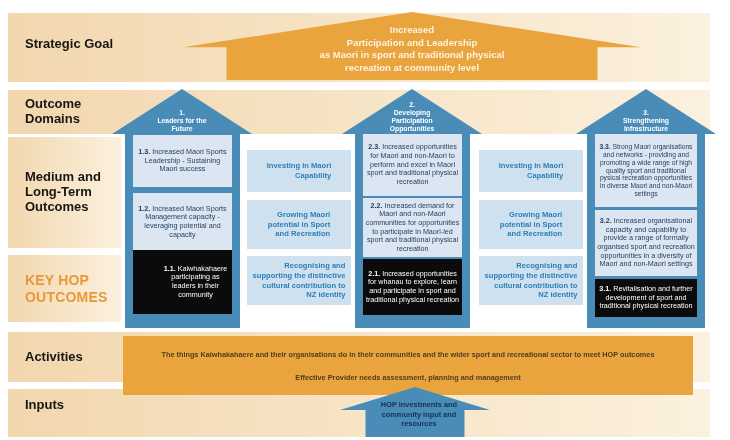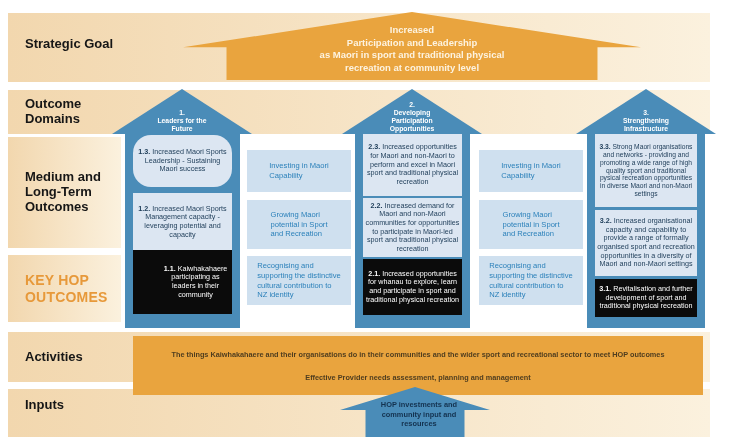--- a/index.html
+++ b/index.html
@@ -26,27 +26,27 @@
   .col{position:absolute;top:133px;width:115px;height:195px;background:var(--blue,#4a8cb8);}
   .obox{position:absolute;left:8px;right:8px;background:var(--light-box,#dce6f2);color:var(--navy,#1c3b57);
        font-size:7.2px;line-height:1.2;display:flex;align-items:center;justify-content:center;
        text-align:center;padding:1px 2px;box-sizing:border-box;}
   .obox .t b{font-weight:bold;}
   .obox.black{background:#0b0b0b;color:#ffffff;}
   .obox.small{font-size:6.7px;line-height:1.18;}
 
   
   .gapbox{position:absolute;width:104px;background:var(--gap-box,#cfe0ef);color:var(--gap-text,#2b80ba);
-       font-weight:normal;font-size:7.6px;line-height:1.28;display:flex;align-items:center;justify-content:center;
-       text-align:left;white-space:pre-line;}
+       font-weight:bold;font-size:7.6px;line-height:1.28;display:flex;align-items:center;justify-content:center;
+       text-align:right;white-space:pre-line;}
 
   
   .abar{position:absolute;left:123px;width:570px;height:36px;background:var(--orange,#e9a43e);
        display:flex;align-items:center;justify-content:center;text-align:left;font-weight:bold;
-       font-size:7.3px;color:#4f3d1f;margin-left:10px;}
+       font-size:7.3px;color:#4f3d1f;}
 
   
   .inputs-arrow{position:absolute;left:340px;top:387px;width:150px;height:50px;background:var(--blue,#4a8cb8);
        clip-path:polygon(50% 0,100% 46%,83% 46%,83% 100%,17% 100%,17% 46%,0 46%);}
   .inputs-arrow .txt{position:absolute;left:8px;right:0;top:13px;text-align:center;font-weight:bold;
        font-size:7.4px;line-height:1.3;color:#14324f;white-space:pre-line;}
 </style>
 </head>
 <body>
 
@@ -88,21 +88,21 @@
 Participation
 Opportunities</div>
   </div>
   <div class="head" style="left:576px;">
     <div class="txt">3.
 Strengthening
 Infrastructure</div>
   </div>
 
   <div class="col" style="left:125px;">
-    <div class="obox" style="top:2px;height:52px;border-radius:18px;">
+    <div class="obox" style="top:2px;height:52px;">
       <span class="t"><b>1.3.</b> <span>Increased Maori Sports Leadership - Sustaining Maori success</span></span>
     </div>
     <div class="obox" style="top:60px;height:58px;">
       <span class="t"><b>1.2.</b> <span>Increased Maori Sports Management capacity - leveraging potential and capacity</span></span>
     </div>
     <div class="obox black" style="top:117px;height:64px;padding-left:28px;">
       <span class="t"><b>1.1.</b> <span>Kaiwhakahaere participating as leaders in their community</span></span>
     </div>
   </div>
 

